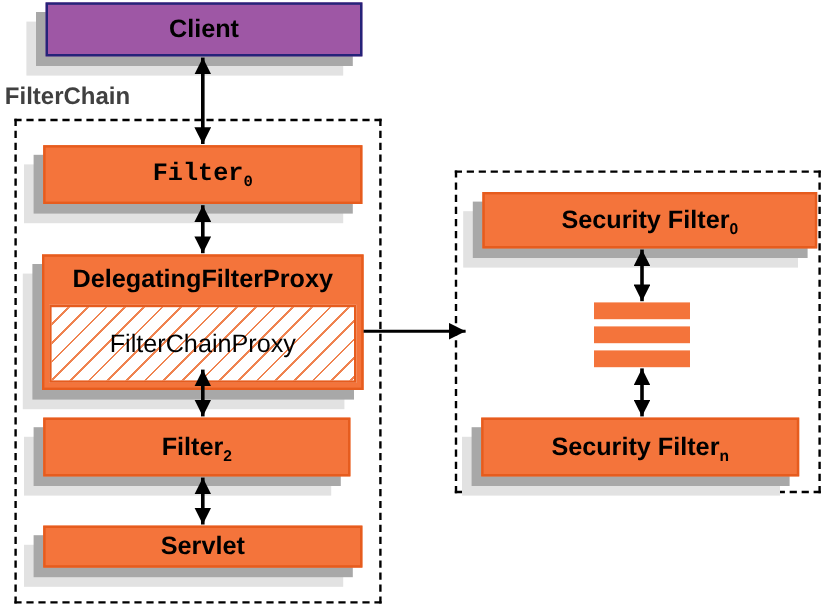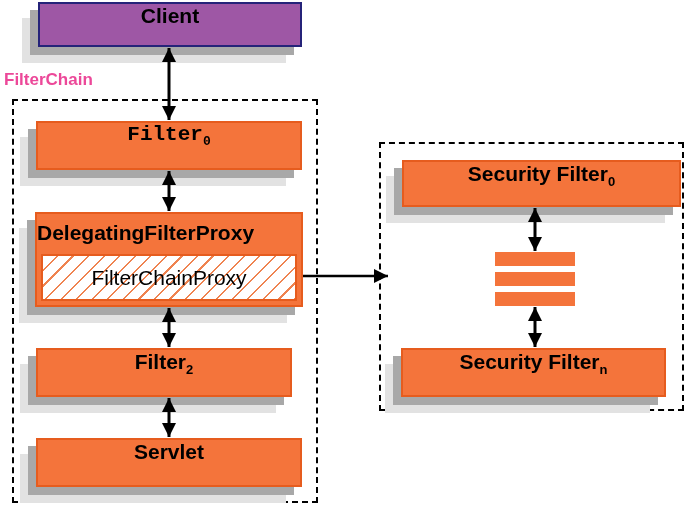--- a/index.html
+++ b/index.html
@@ -7,21 +7,21 @@
     position: relative;
     width: 686px;
     height: 508px;
     background: #ffffff;
     font-family: "Liberation Sans", sans-serif;
     overflow: hidden;
   }
   .box {
     position: absolute;
     display: flex;
-    align-items: flex-start;
+    align-items: center;
     justify-content: center;
     font-weight: bold;
     font-size: 21px;
     color: #000000;
     box-sizing: border-box;
     box-shadow: -8px 8px 0 0 #a8a8a8, -16px 16px 0 0 #e2e2e2;
   }
   .box sub { font-size: 13px; line-height: 0; }
   .purple {
     background: #9e57a5;
@@ -33,22 +33,22 @@
   }
   .dashed-region {
     position: absolute;
     border: 2px dashed #000000;
     box-sizing: border-box;
     background: transparent;
   }
   .section-label {
     position: absolute;
     font-weight: bold;
-    font-size: 17px;
-    color: #ec4899;
+    font-size: 20px;
+    color: #404040;
     white-space: nowrap;
   }
   .dfp {
     flex-direction: column;
     justify-content: flex-start;
     padding: 0;
   }
   .dfp-title {
     height: 38px;
     display: flex;
@@ -97,32 +97,32 @@
   <div class="section-label" style="left:4px; top:70px;">FilterChain</div>
 
   <div class="box purple" style="left:38px; top:2px; width:264px; height:45px;">
     <span>Client</span>
   </div>
 
   <div class="box orange" style="left:36px; top:121px; width:266px; height:49px;font-family:Liberation Mono, monospace;">
     <span><span>Filter</span><sub>0</sub></span>
   </div>
 
-  <div class="box orange dfp" style="left:35px; top:212px; width:268px; height:95px;">
+  <div class="box orange dfp" style="left:35px; top:212px; width:268px; height:113px;">
     <div class="dfp-title">DelegatingFilterProxy</div>
     <div class="hatched">
       <span>FilterChainProxy</span>
     </div>
   </div>
 
   <div class="box orange" style="left:36px; top:348px; width:256px; height:49px;">
     <span><span>Filter</span><sub>2</sub></span>
   </div>
 
-  <div class="box orange" style="left:36px; top:438px; width:266px; height:49px;">
+  <div class="box orange" style="left:36px; top:438px; width:266px; height:35px;">
     <span>Servlet</span>
   </div>
 
   <div class="box orange" style="left:402px; top:160px; width:279px; height:47px;">
     <span><span>Security Filter</span><sub>0</sub></span>
   </div>
 
   <div class="ellipsis-bar" style="top:252px;"></div>
   <div class="ellipsis-bar" style="top:272px;"></div>
   <div class="ellipsis-bar" style="top:292px;"></div>

